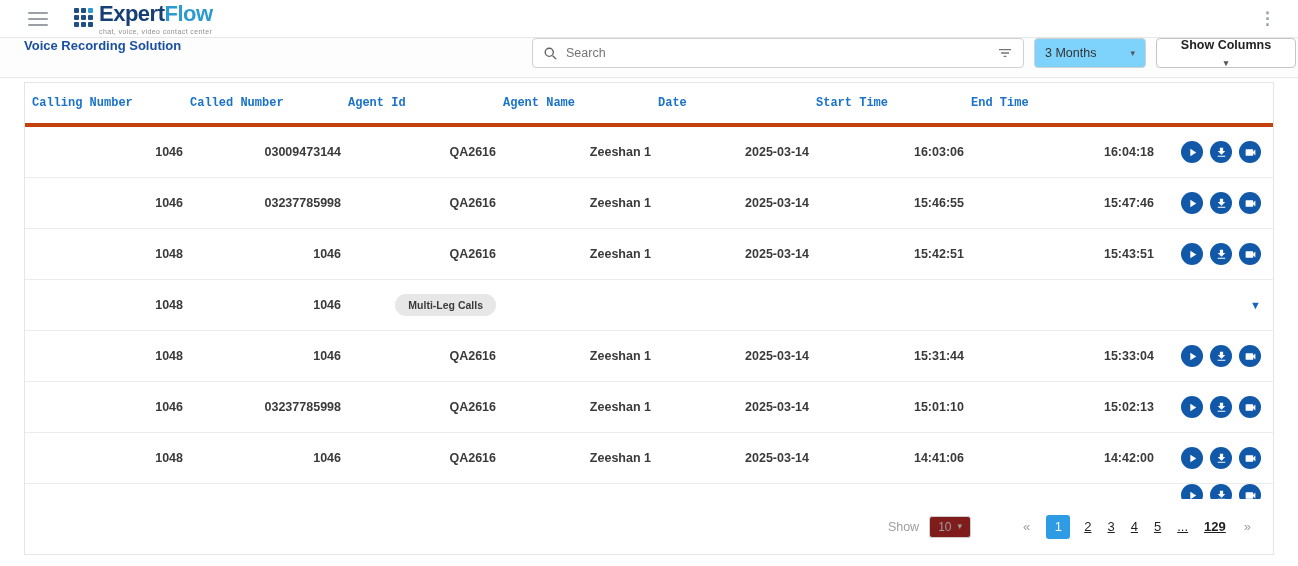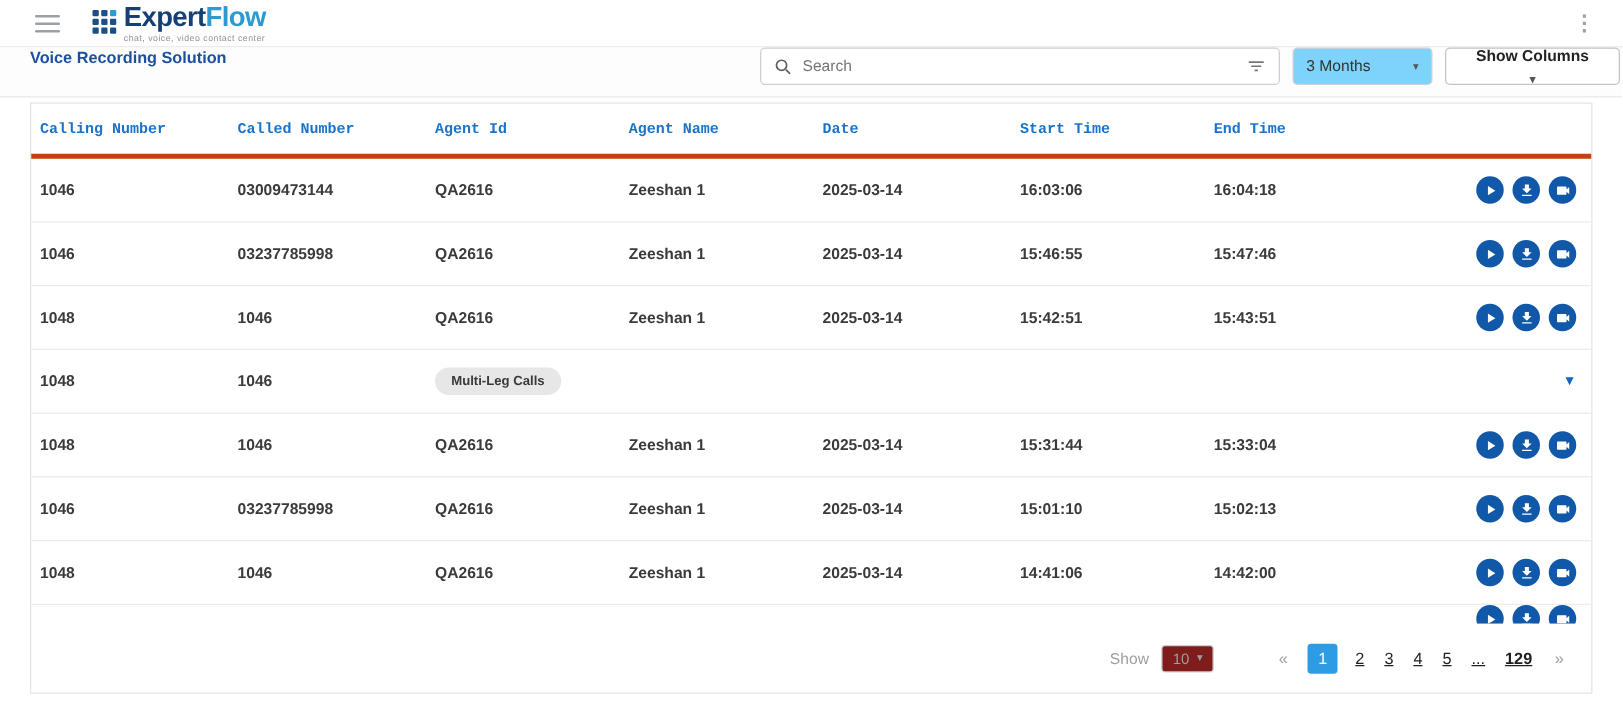--- a/index.html
+++ b/index.html
@@ -20,21 +20,21 @@
   .logo-expert { color:#163f76; }
   .logo-flow { color:#2d9ad2; }
   .tagline { font-size:7px; color:#8f8f8f; margin-top:3px; letter-spacing:.4px; }
   .kebab { margin-left:auto; color:#9aa0a6; font-size:17px; font-weight:700;
     padding:0 8px; line-height:1; }
 
   
   .toolbar { height:40px; display:flex; gap:10px;
     padding:0 2px 0 24px; border-bottom:1px solid #e7e7e7; background:#fdfdfd; }
   .page-title { font-size:13px; font-weight:700; color:#1b4fa0; }
-  .search-box { margin-left:auto; width:416px; height:30px; border:1px solid #d0d0d0;
+  .search-box { margin-left:auto; width:492px; height:30px; border:1px solid #d0d0d0;
     border-radius:4px; background:#fff; display:flex; align-items:center;
     padding:0 10px; gap:8px; }
   .search-box svg { flex:none; }
   .search-input { border:none; outline:none; flex:1; font-size:12.5px; color:#444;
     font-family:inherit; background:transparent; }
   .search-input::placeholder { color:#757575; }
   .months-dd { width:112px; height:30px; border:1px solid #d0d0d0; border-radius:4px;
     background:#7dd3fc; display:flex; align-items:center; justify-content:space-between;
     padding:0 10px; font-size:12.5px; color:#333; }
   .show-cols { width:140px; height:30px; border:1px solid #c4c4c4; border-radius:4px;
@@ -43,21 +43,21 @@
     font-family:inherit;flex-direction:column; }
   .caret { font-size:9px; color:#555; line-height:1; }
 
   
   .card { margin:4px 24px 0; border:1px solid #e5e5e5; background:#fff; }
   .grid-row { display:grid;
     grid-template-columns:158px 158px 155px 155px 158px 155px 190px 1fr;
     align-items:center; }
   .thead { height:44px; border-bottom:4px solid #c2410c;font-family:Liberation Mono, monospace; }
   .th { font-size:12px; font-weight:700; color:#1a73c9; padding-left:7px; }
-  .tbody { height:372px; overflow:hidden; }
+  .tbody { height:372px; overflow:hidden;text-align:right; }
   .tr { height:51px; border-bottom:1px solid #ececec; }
   .tr.partial { height:15px; border-bottom:none; overflow:hidden; }
   .td { font-size:12.5px; font-weight:700; color:#3a3a3a; padding-left:7px; }
   .cell-actions { display:flex; justify-content:flex-end; align-items:center;
     gap:7px; padding-right:12px; height:100%; }
   .icon-btn { width:22px; height:22px; border-radius:50%; background:#1158a8;
     border:none; display:inline-flex; align-items:center; justify-content:center;
     padding:0; flex:none; }
   .icon-btn svg { width:13px; height:13px; fill:#fff; }
   .action-icons { display:flex; gap:7px; align-items:center; }

